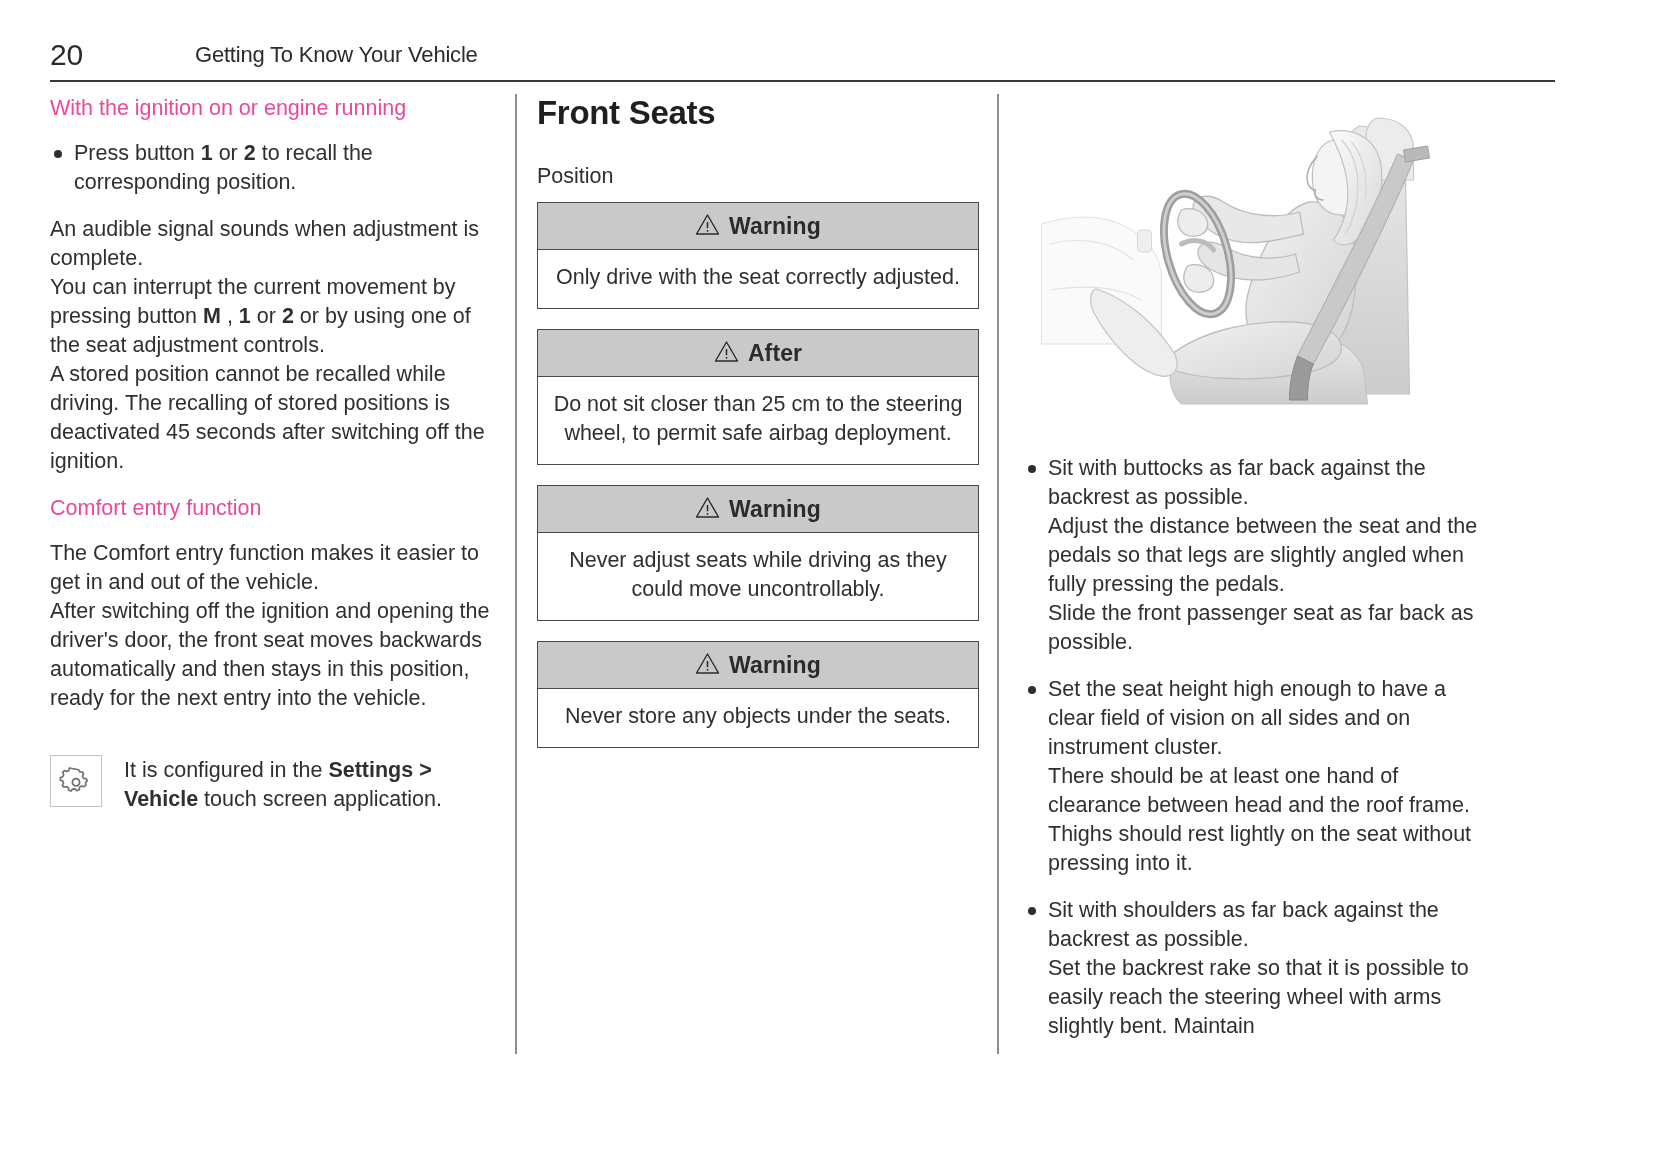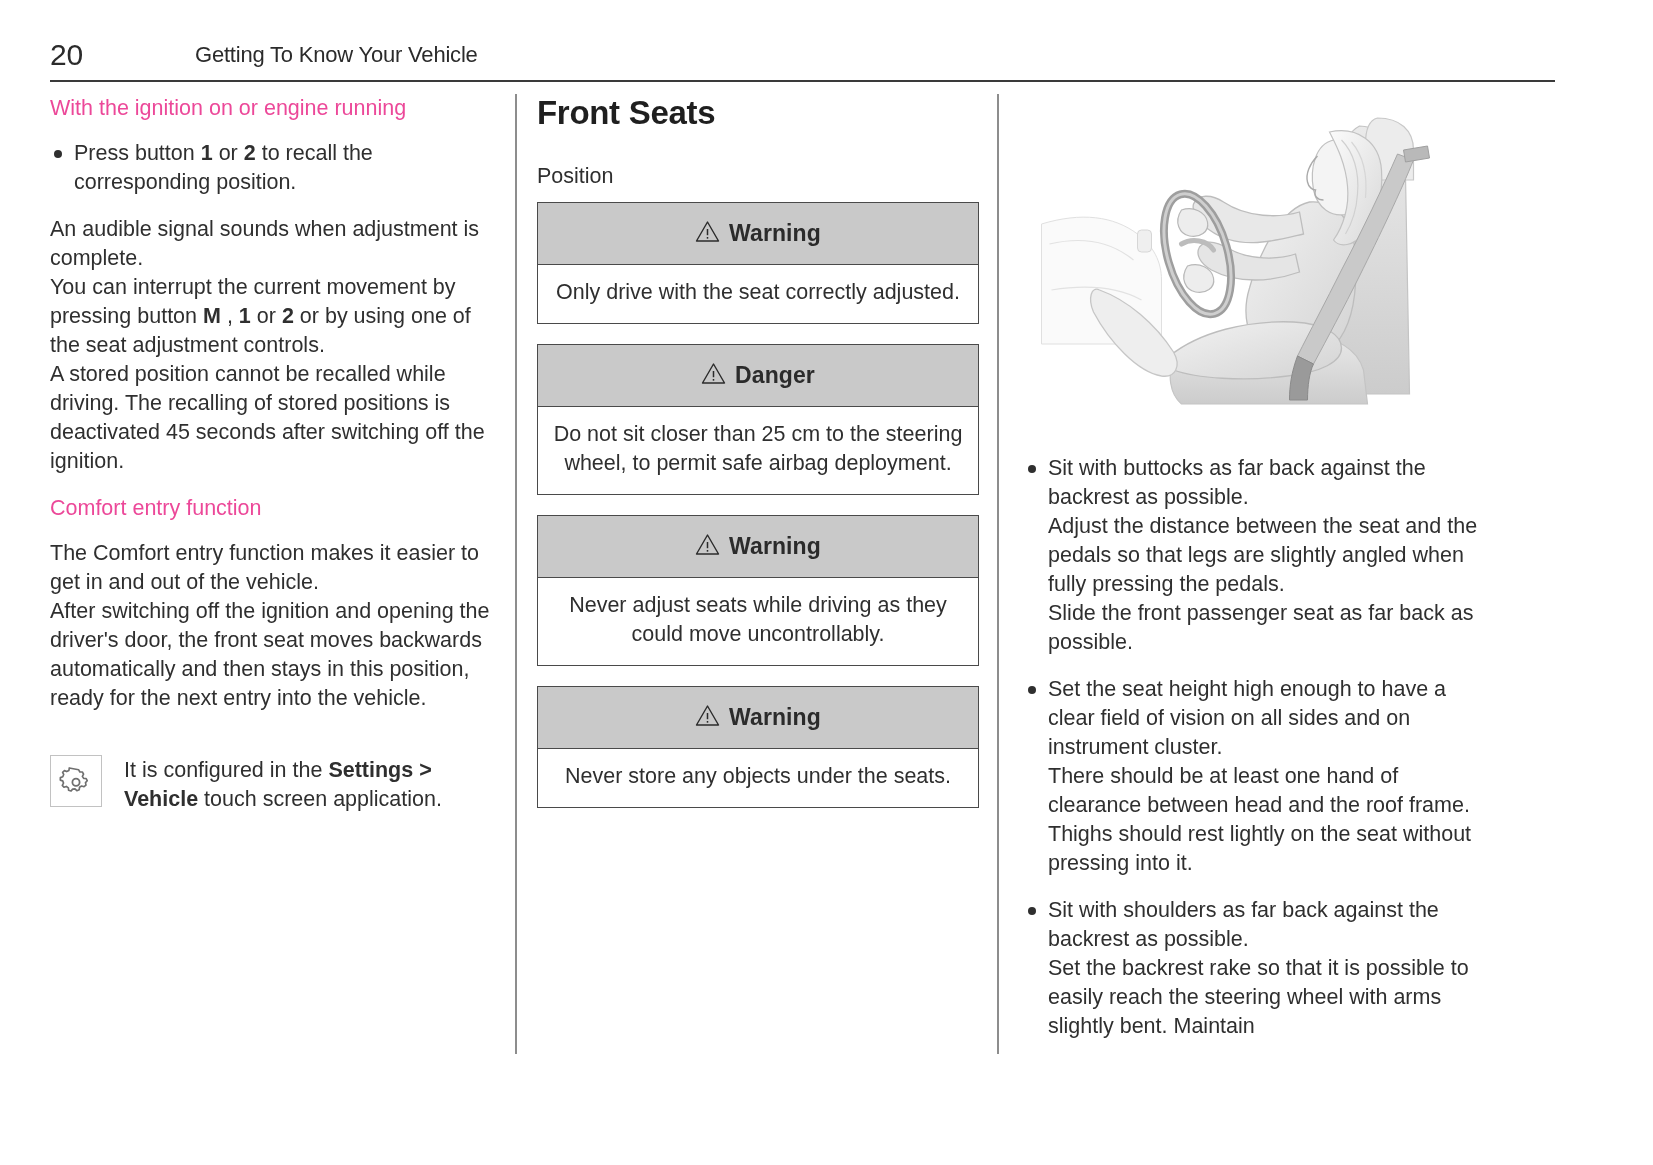--- a/index.html
+++ b/index.html
@@ -149,21 +149,21 @@
 
   
   .alert {
     border: 1.5px solid #4a4a4a;
     margin-bottom: 20px;
     background: #ffffff;
   }
   .alert-head {
     background: #c9c9c9;
     border-bottom: 1.5px solid #4a4a4a;
-    height: 62px;
+    height: 47px;
     display: flex;
     align-items: center;
     justify-content: center;
     gap: 9px;
   }
   .alert-head-label {
     font-size: 23px;
     font-weight: 700;
     color: #2b2b2b;
     letter-spacing: 0.1px;
@@ -258,21 +258,21 @@
 
       <div class="alert">
         <div class="alert-head">
           <span class="tri-icon">
             <svg width="25" height="23" viewBox="0 0 25 23" aria-hidden="true">
               <path d="M12.5 2 L23.5 21 L1.5 21 Z" fill="none" stroke="#2b2b2b" stroke-width="1.4" stroke-linejoin="round"></path>
               <rect x="11.75" y="9" width="1.5" height="6.2" fill="#2b2b2b"></rect>
               <rect x="11.75" y="17" width="1.5" height="1.7" fill="#2b2b2b"></rect>
             </svg>
           </span>
-          <span class="alert-head-label">Danger</span>
+          <span class="alert-head-label">After</span>
         </div>
         <div class="alert-body">Do not sit closer than 25 cm to the steering wheel, to permit safe airbag deployment.</div>
       </div>
 
       <div class="alert">
         <div class="alert-head">
           <span class="tri-icon">
             <svg width="25" height="23" viewBox="0 0 25 23" aria-hidden="true">
               <path d="M12.5 2 L23.5 21 L1.5 21 Z" fill="none" stroke="#2b2b2b" stroke-width="1.4" stroke-linejoin="round"></path>
               <rect x="11.75" y="9" width="1.5" height="6.2" fill="#2b2b2b"></rect>

